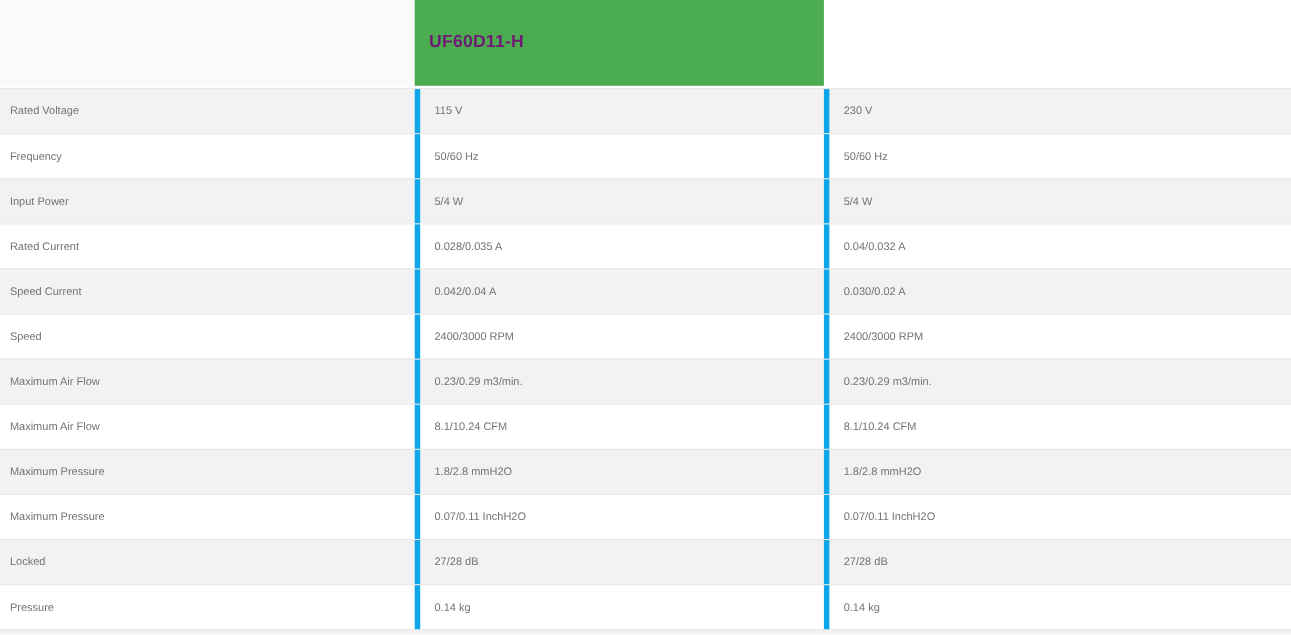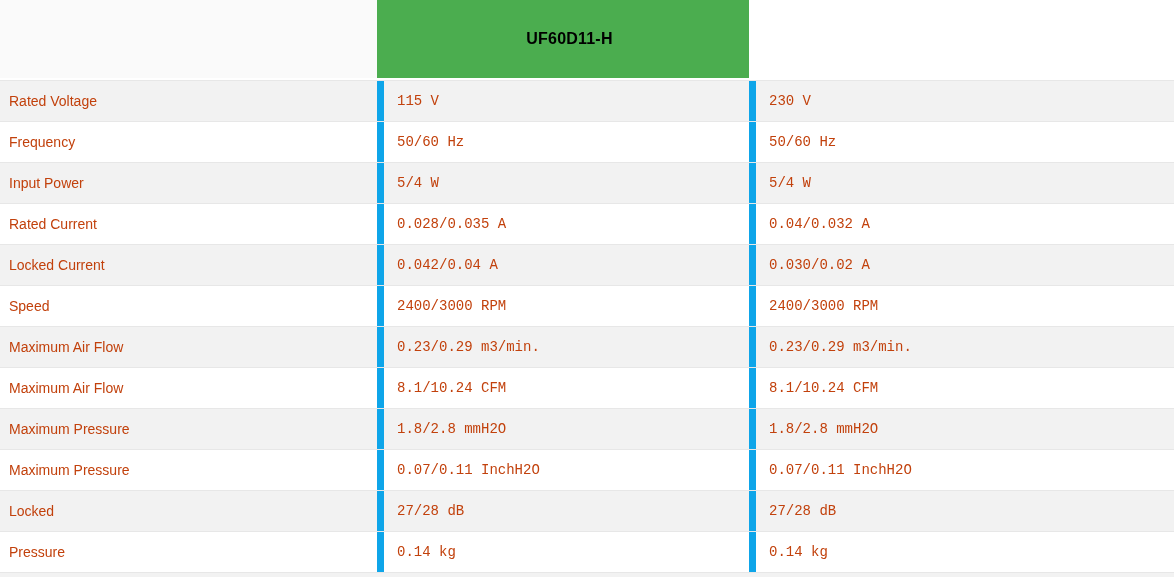--- a/index.html
+++ b/index.html
@@ -26,56 +26,54 @@
     display: flex;
     align-items: center;
     box-sizing: border-box;
   }
   .header-empty {
     background: #fafafa;
     padding-left: 9px;
   }
   .header-green {
     background: #4bad4f;
-    color: #000000;
+    color: #701a75;
     font-size: 16px;
     font-weight: bold;
     padding-left: 13px;
     letter-spacing: 0.2px;
-    justify-content: center;
   }
   .header-gap {
     height: 2px;
     background: #ffffff;
   }
   
   .body-row {
     height: 40px;
     border-top: 1px solid #e7e7e7;
     background: #ffffff;
   }
   .body-row.alt {
     background: #f2f2f2;
   }
   .cell {
     display: flex;
     align-items: center;
     box-sizing: border-box;
-    font-size: 14px;
-    color: #c2410c;
+    font-size: 10px;
+    color: #737373;
     white-space: nowrap;
     overflow: hidden;
   }
   .cell.label-cell {
     padding-left: 9px;
   }
   .cell.value-cell {
     padding-left: 13px;
-    border-left: 7px solid #0ea5e9;
-    font-family: Liberation Mono, monospace;
+    border-left: 5px solid #0ea5e9;
   }
   
   .partial-row {
     height: 4px;
     border-top: 1px solid #e7e7e7;
     background: #f2f2f2;
   }
 </style>
 </head>
 <body>
@@ -106,21 +104,21 @@
         <div class="cell label-cell">Input Power</div>
         <div class="cell value-cell">5/4 W</div>
         <div class="cell value-cell">5/4 W</div>
       </div>
       <div class="grid-row body-row">
         <div class="cell label-cell">Rated Current</div>
         <div class="cell value-cell">0.028/0.035 A</div>
         <div class="cell value-cell">0.04/0.032 A</div>
       </div>
       <div class="grid-row body-row alt">
-        <div class="cell label-cell">Locked Current</div>
+        <div class="cell label-cell">Speed Current</div>
         <div class="cell value-cell">0.042/0.04 A</div>
         <div class="cell value-cell">0.030/0.02 A</div>
       </div>
       <div class="grid-row body-row">
         <div class="cell label-cell">Speed</div>
         <div class="cell value-cell">2400/3000 RPM</div>
         <div class="cell value-cell">2400/3000 RPM</div>
       </div>
       <div class="grid-row body-row alt">
         <div class="cell label-cell">Maximum Air Flow</div>

